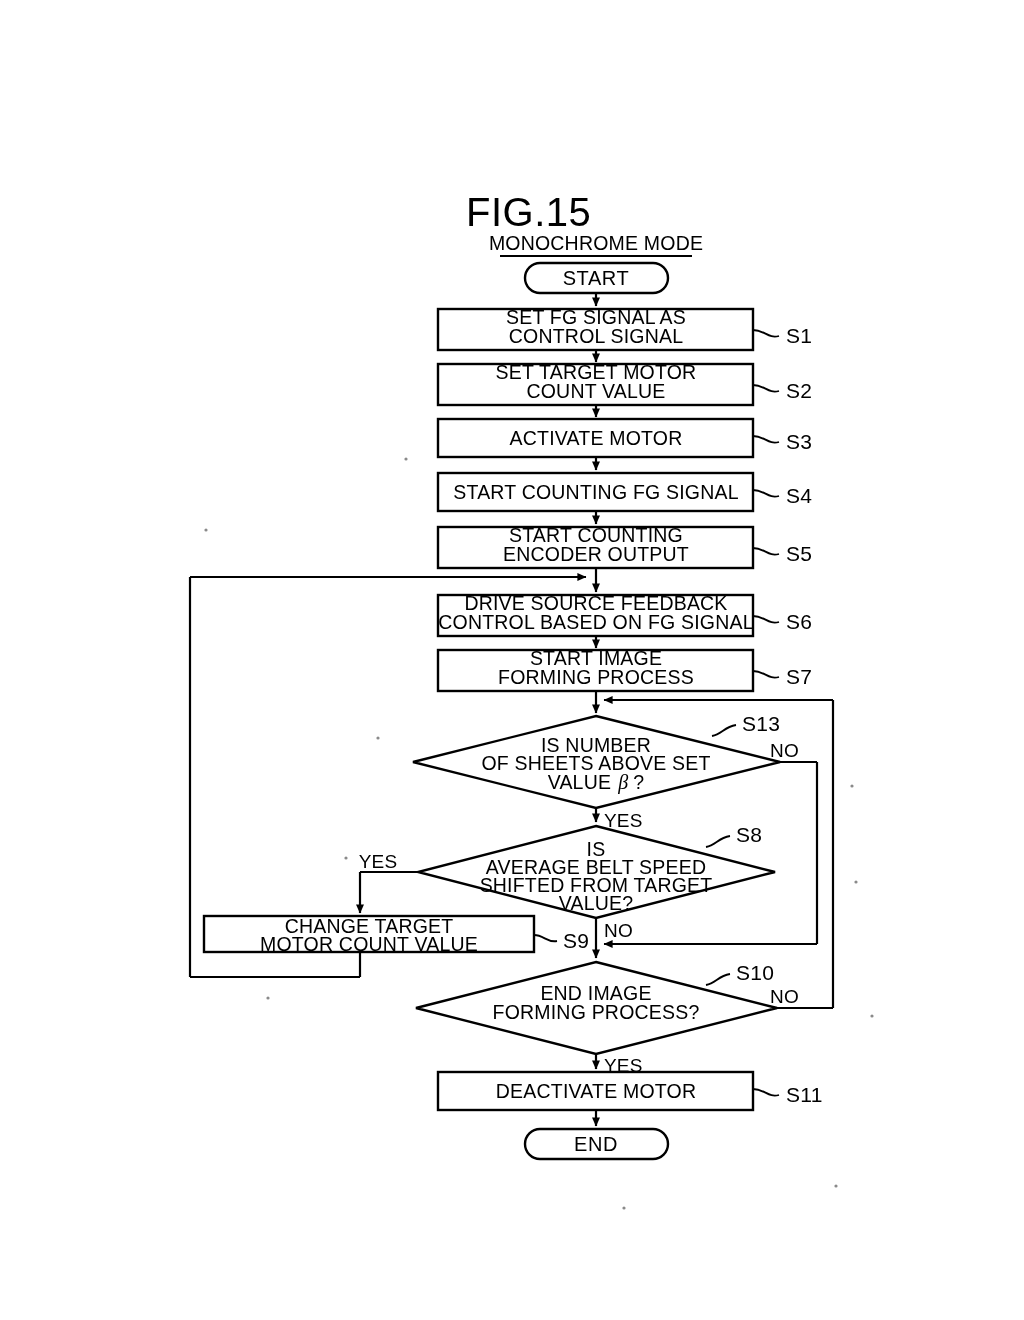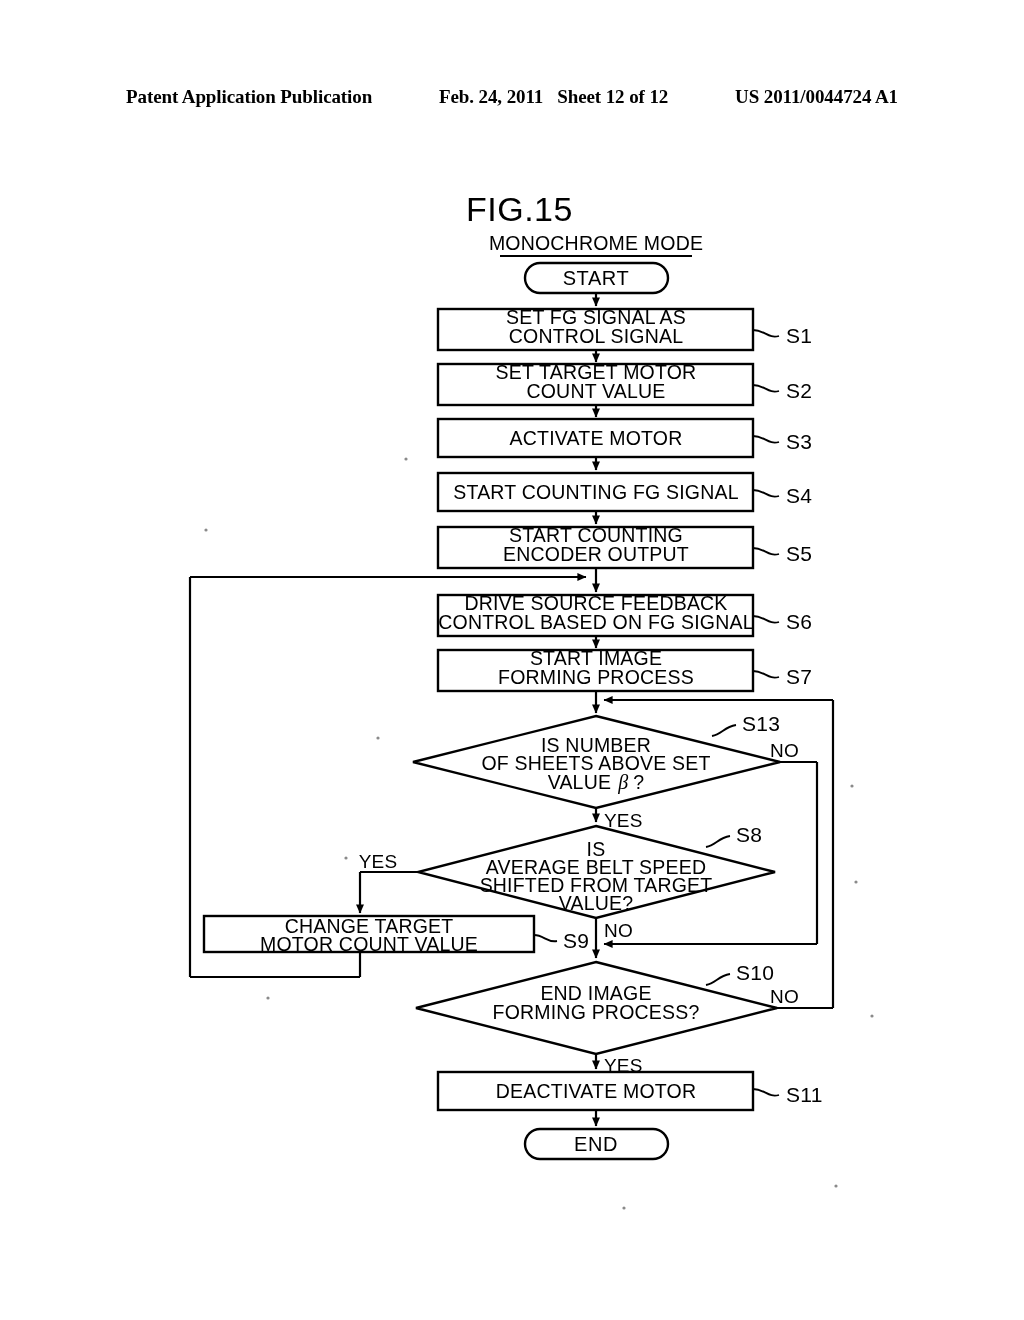--- a/index.html
+++ b/index.html
@@ -32,21 +32,21 @@
     font-size: 19px;
     letter-spacing: -0.1px;
     color: #000;
     white-space: nowrap;
   }
   .pub-header .mid { display: flex; gap: 14px; }
   .fig-label {
     position: absolute;
     left: 466px;
     top: 190px;
-    font-size: 34px;
+    font-size: 40px;
     letter-spacing: 0.5px;
     color: #000;
   }
   svg.chart {
     position: absolute;
     left: 0;
     top: 0;
     width: 1024px;
     height: 1320px;
   }
@@ -64,28 +64,20 @@
   .line  { stroke: #000000; stroke-width: 2.2; fill: none; }
   .leader { stroke: #000000; stroke-width: 1.8; fill: none; }
   .ul { stroke: #000000; stroke-width: 2; }
   .speck { fill: #8a8a8a; }
 </style>
 </head>
 <body>
 
 <div class="page">
 
-  <div class="pub-header">
-    <span>Patent Application Publication</span>
-    <span class="mid">
-      <span>Feb. 24, 2011</span>
-      <span>Sheet 12 of 12</span>
-    </span>
-    <span>US 2011/0044724 A1</span>
-  </div>
 
   <div class="fig-label">FIG.15</div>
 
   <svg class="chart" viewBox="0 0 1024 1320">
 
     <circle class="speck" cx="406" cy="459" r="1.6"></circle>
     <circle class="speck" cx="206" cy="530" r="1.6"></circle>
     <circle class="speck" cx="378" cy="738" r="1.6"></circle>
     <circle class="speck" cx="852" cy="786" r="1.6"></circle>
     <circle class="speck" cx="856" cy="882" r="1.6"></circle>

